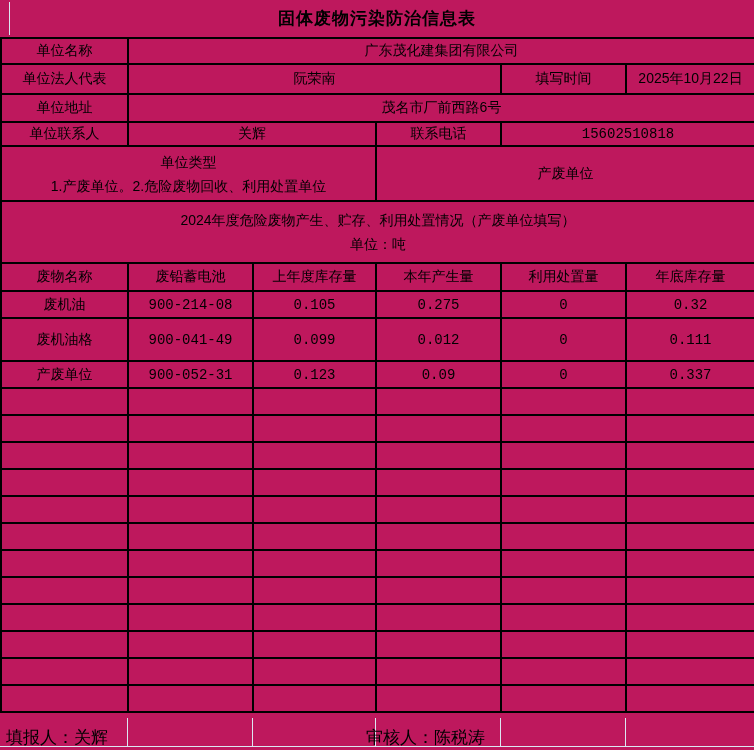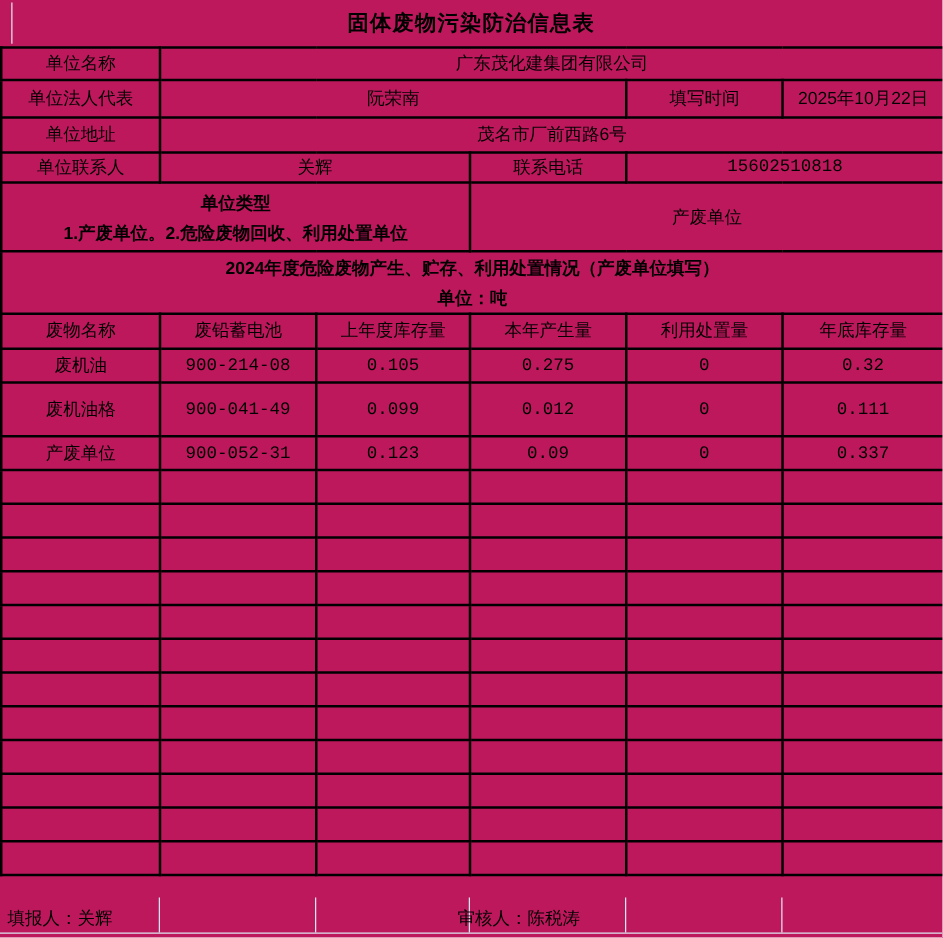--- a/index.html
+++ b/index.html
@@ -17,24 +17,24 @@
   .faint-h{position:absolute;height:1px;background:#dce6f2;}
   table.form{
     position:absolute;top:37px;left:0;width:754px;
     border-collapse:collapse;table-layout:fixed;
   }
   table.form td{
     border:2px solid #000;text-align:center;vertical-align:middle;
     font-size:14px;padding:0 2px;overflow:hidden;white-space:nowrap;
   }
   td.num{font-family:"Liberation Mono","DejaVu Sans Mono",monospace;font-size:15px;}
-  .twoline{line-height:24px;white-space:normal;font-weight:bold;}
+  .twoline{line-height:24px;white-space:normal;}
   .twoline div{white-space:nowrap;}
   .footer-band{position:absolute;top:718px;left:0;width:754px;height:32px;}
-  .footer-text{position:absolute;top:8px;font-size:14px;white-space:nowrap;}
+  .footer-text{position:absolute;top:8px;font-size:17px;white-space:nowrap;}
   .reporter{left:6px;}
   .reviewer{left:366px;}
 </style>
 </head>
 <body>
 
 <div class="canvas">
 
   <div class="title-band">
     <div class="faint-v" style="left:9px;top:2px;height:33px;"></div>
@@ -78,21 +78,21 @@
     </tr>
 
     <tr style="height:55px">
       <td colspan="3" class="twoline">
         <div>单位类型</div>
         <div>1.产废单位。2.危险废物回收、利用处置单位</div>
       </td>
       <td colspan="3">产废单位</td>
     </tr>
 
-    <tr style="height:50px">
+    <tr style="height:62px">
       <td colspan="6" class="twoline">
         <div>2024年度危险废物产生、贮存、利用处置情况（产废单位填写）</div>
         <div>单位：吨</div>
       </td>
     </tr>
 
     <tr style="height:28px">
       <td>废物名称</td>
       <td>废铅蓄电池</td>
       <td>上年度库存量</td>

